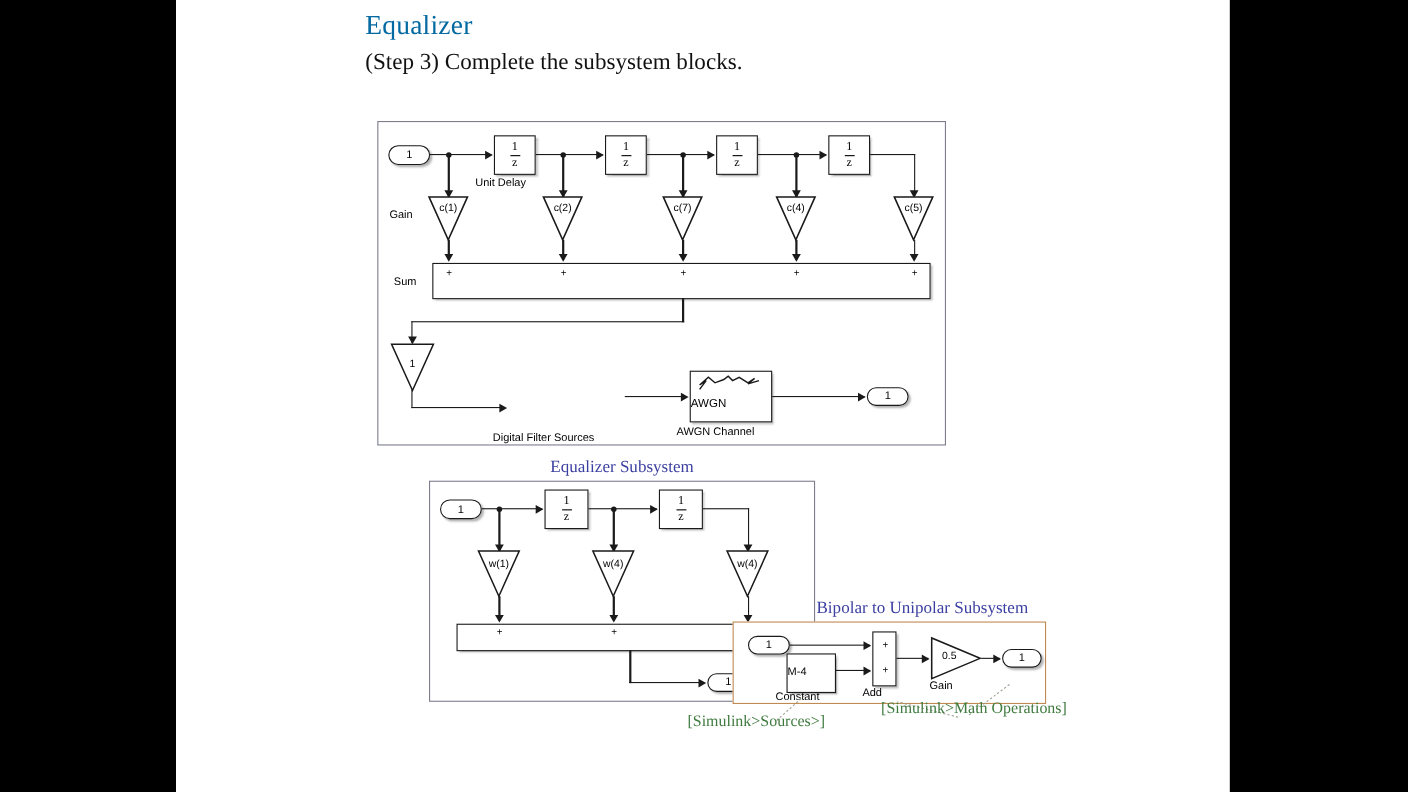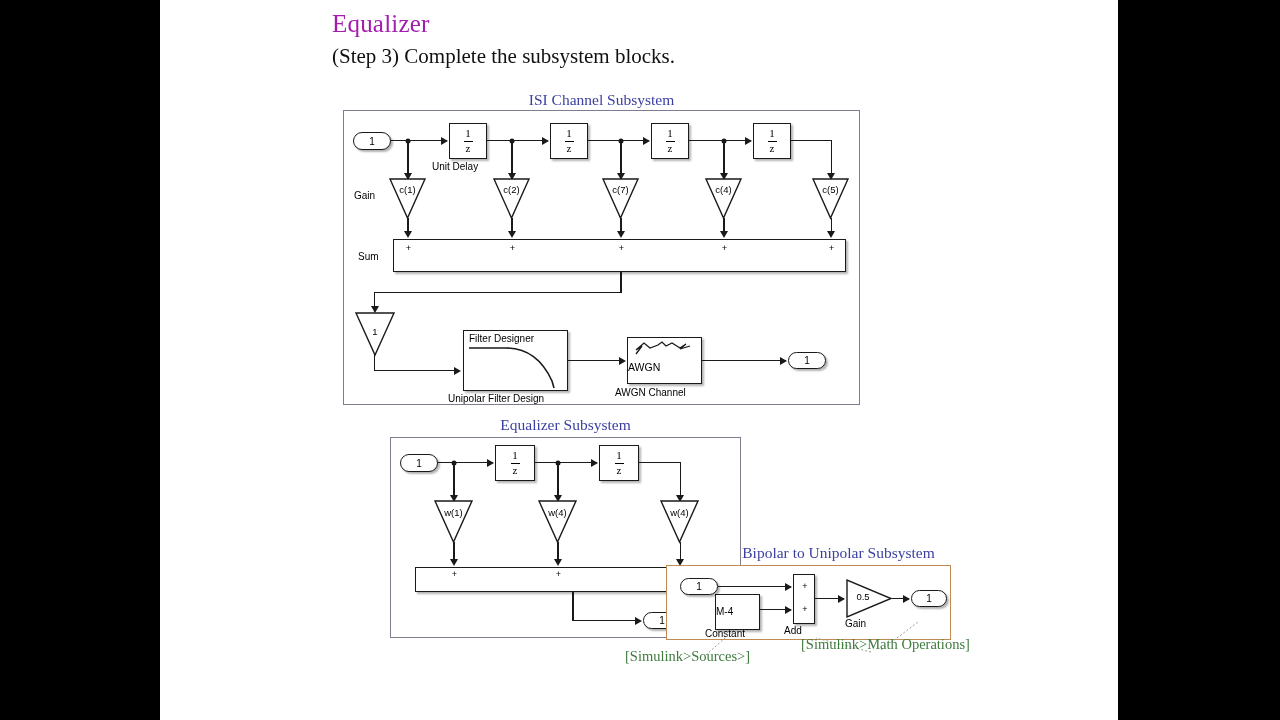--- a/index.html
+++ b/index.html
@@ -1,20 +1,20 @@
 <!DOCTYPE html>
 <html><head>
 <meta charset="utf-8">
 <style>
   html,body{margin:0;padding:0;background:#000;}
   body{width:1280px;height:720px;overflow:hidden;font-family:"Liberation Serif",serif;}
   #slide{position:absolute;left:160px;top:0;width:958px;height:720px;background:#fff;}
   .abs{position:absolute;}
 
-  #title{left:172px;top:10px;font-size:25px;color:#a21caf;font-family:"Liberation Serif",serif;letter-spacing:.2px;}
+  #title{left:172px;top:10px;font-size:25px;color:#0369a1;font-family:"Liberation Serif",serif;letter-spacing:.2px;}
   #subtitle{left:172px;top:44px;font-size:21px;color:#111;font-family:"Liberation Serif",serif;}
 
   .diagram-title{font-size:15.5px;color:#3b3fa0;font-family:"Liberation Serif",serif;text-align:center;white-space:nowrap;}
 
   .frame{border:1px solid #7d7d8e;background:#fff;box-sizing:border-box;}
   .frame-orange{border:1.5px solid #c08a52;background:#fff;box-sizing:border-box;}
 
   
   .blk{position:absolute;box-sizing:border-box;border:1.4px solid #1a1a1a;background:#fff;
        box-shadow:2px 2px 2px rgba(0,0,0,.30);}
@@ -54,21 +54,20 @@
   .leader svg{display:block;overflow:visible;}
 </style>
 </head>
 <body>
 
 <div id="slide">
 
   <div class="abs" id="title">Equalizer</div>
   <div class="abs" id="subtitle">(Step 3) Complete the subsystem blocks.</div>
 
-  <div class="abs diagram-title" style="left:183px;top:91px;width:517px;">ISI Channel Subsystem</div>
 
   <div class="abs frame" style="left:183px;top:110px;width:517px;height:295px;">
 
     <div class="port" style="left:9px;top:21px;width:38px;height:18px;">1</div>
 
     <div class="wire wh abs" style="left:47px;top:29px;width:56px;"></div>
     <div class="arrow arr-r abs" style="left:97px;top:25.5px;"></div>
     <div class="dot abs" style="left:64px;top:30px;"></div>
 
     <div class="blk" style="left:105px;top:12px;width:38px;height:36px;">
@@ -191,27 +190,21 @@
       <svg width="40" height="44">
           <polygon points="1,1 39,1 20,43" fill="#fff" stroke="#1a1a1a" stroke-width="1.4"></polygon>
         </svg>
       <span class="lbl" style="top:14px;">1</span>
     </div>
 
     <div class="wire wv abs" style="left:30px;top:243px;height:17px;"></div>
     <div class="wire wh abs" style="left:30px;top:259px;width:85px;"></div>
     <div class="arrow arr-r abs" style="left:110px;top:255.5px;"></div>
 
-    <div class="blk" style="left:119px;top:219px;width:105px;height:61px;">
-      <span class="cap" style="left:5px;top:2px;font-size:10px;">Filter Designer</span>
-      <svg width="103" height="59" style="position:absolute;left:0;top:0;">
-        <path d="M 5 17 L 42 17 C 62 17, 78 28, 88 50 L 90 57" fill="none" stroke="#1a1a1a" stroke-width="1.6"></path>
-      </svg>
-    </div>
-    <div class="cap cap-c" style="left:104px;top:282px;width:135px;">Unipolar Filter Design</div>
+    <div class="cap cap-c" style="left:104px;top:282px;width:135px;">Digital Filter Sources</div>
 
     <div class="wire wh abs" style="left:224px;top:249px;width:56px;"></div>
     <div class="arrow arr-r abs" style="left:275px;top:245.5px;"></div>
 
     <div class="blk" style="left:283px;top:226px;width:75px;height:47px;">
       <svg width="73" height="24" style="position:absolute;left:0;top:2px;">
         <path d="M 8 14 L 14 6 L 8 10 L 16 3 L 22 8 L 30 5 L 34 2 L 38 6 L 44 3 L 52 8 L 58 4 L 52 9 L 62 6" fill="none" stroke="#1a1a1a" stroke-width="1.3"></path>
       </svg>
       <span class="cap cap-c" style="left:0;top:23px;width:73px;font-size:10.5px;">AWGN</span>
     </div>

